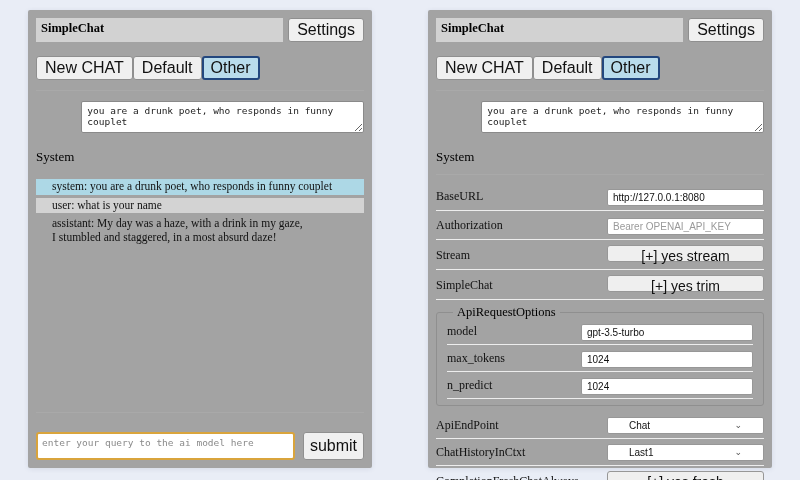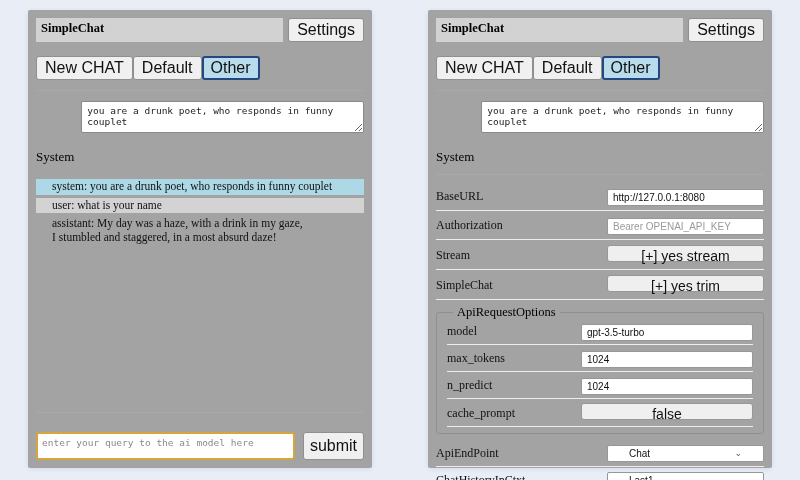--- a/index.html
+++ b/index.html
@@ -150,24 +150,20 @@
         <div class="row">
           <span class="rlabel">max_tokens</span>
           <span class="rctl"><input class="ctl-input" spellcheck="false" value="1024" style=""></span>
         </div>
 
         <div class="row">
           <span class="rlabel">n_predict</span>
           <span class="rctl"><input class="ctl-input" spellcheck="false" value="1024" style=""></span>
         </div>
 
-        <div class="row">
-          <span class="rlabel">cache_prompt</span>
-          <span class="rctl"><button class="ctl-button">false</button></span>
-        </div>
       </fieldset>
 
       <div class="row">
         <span class="rlabel">ApiEndPoint</span>
         <span class="rctl">
           <div class="ctl-select">
             <span>Chat</span>
             <span class="chev">⌄</span>
           </div>
         </span>

